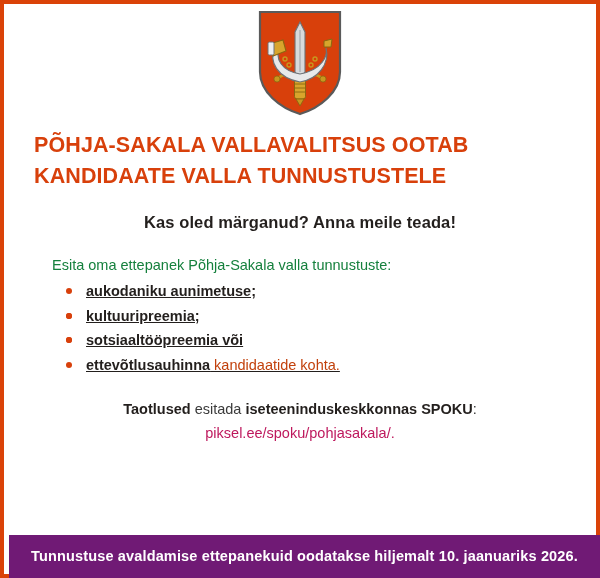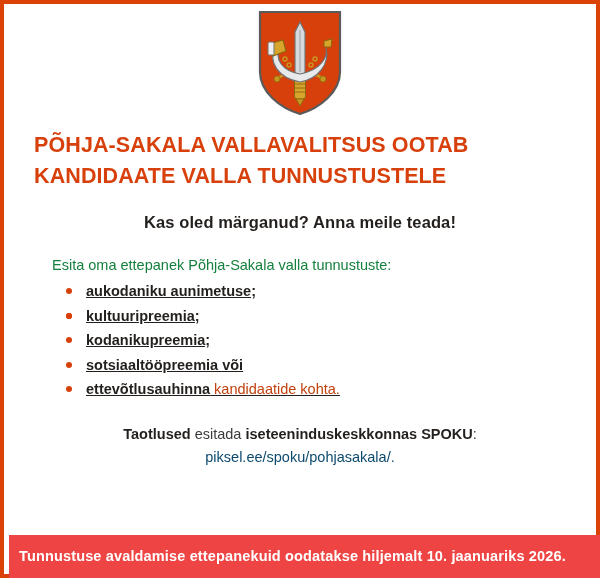--- a/index.html
+++ b/index.html
@@ -102,35 +102,35 @@
     text-align: center;
     font-size: 14.5px;
     line-height: 1.55;
     color: #231f1d;
   }
   .apply .b { font-weight: bold; }
   .apply .r { font-weight: normal; color: #3a3a3a; }
   .apply .url {
     display: block;
     font-weight: normal;
-    color: #0c4a6e;
+    color: #be185d;
     margin-top: 1px;
   }
   
   .footer-spacer { flex: 1 1 auto; }
   .footer {
     position: absolute;
     left: 5px;
     right: -4px;
     bottom: -4px;
-    background: #ef4444;
+    background: #701a75;
     color: #ffffff;
     font-size: 14.5px;
     font-weight: bold;
-    text-align: left;
+    text-align: center;
     padding: 13px 10px 14px 10px;
     box-sizing: border-box;
     letter-spacing: 0.15px;
   }
 </style>
 </head>
 <body>
 
 <div id="poster">
 
@@ -182,21 +182,21 @@
       <li>
         <span class="dot"></span><span>aukodaniku aunimetuse;</span><span class="reg"></span>
       </li>
       <li>
         <span class="dot"></span><span class="reg"></span>
       </li>
       <li>
         <span class="dot"></span><span>kultuuripreemia;</span><span class="reg"></span>
       </li>
       <li>
-        <span class="dot"></span><span>kodanikupreemia;</span><span class="reg"></span>
+        <span class="dot"></span><span class="reg"></span>
       </li>
       <li>
         <span class="dot"></span><span>sotsiaaltööpreemia või</span><span class="reg"></span>
       </li>
       <li>
         <span class="dot"></span><span>ettevõtlusauhinna</span><span class="reg"> kandidaatide kohta.</span>
       </li>
     </ul>
   </div>
 

